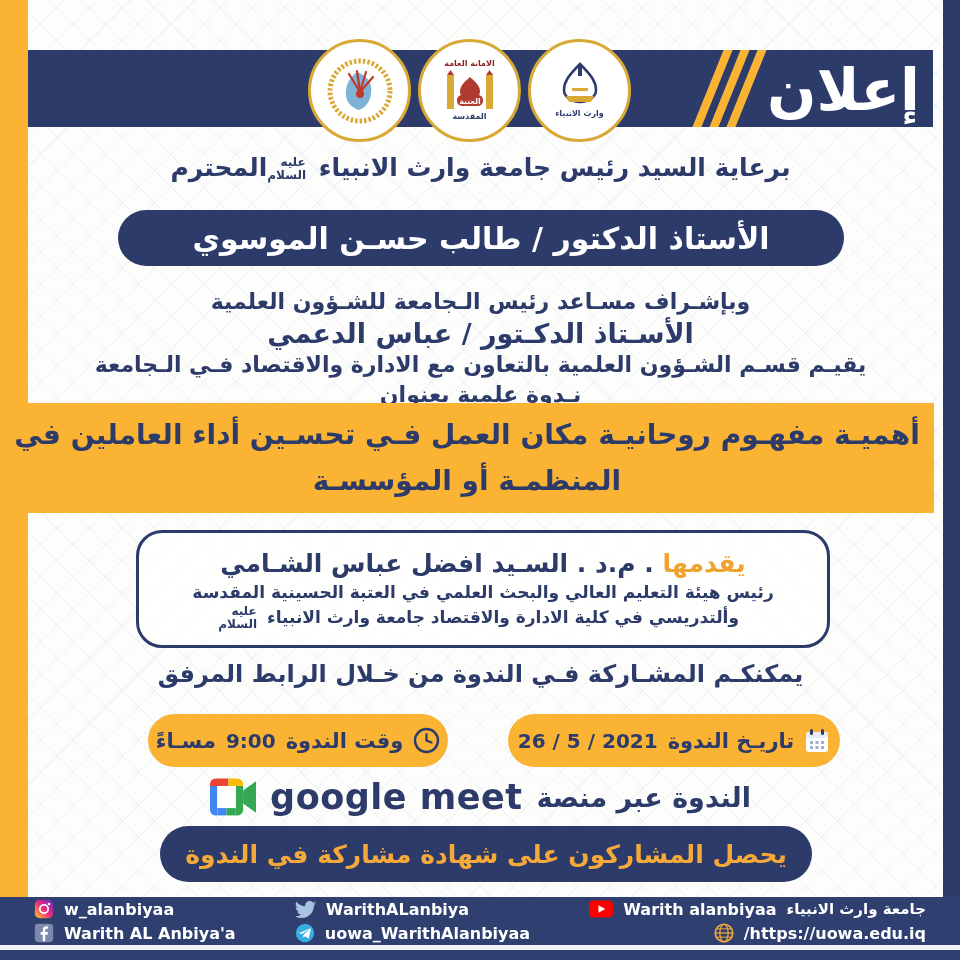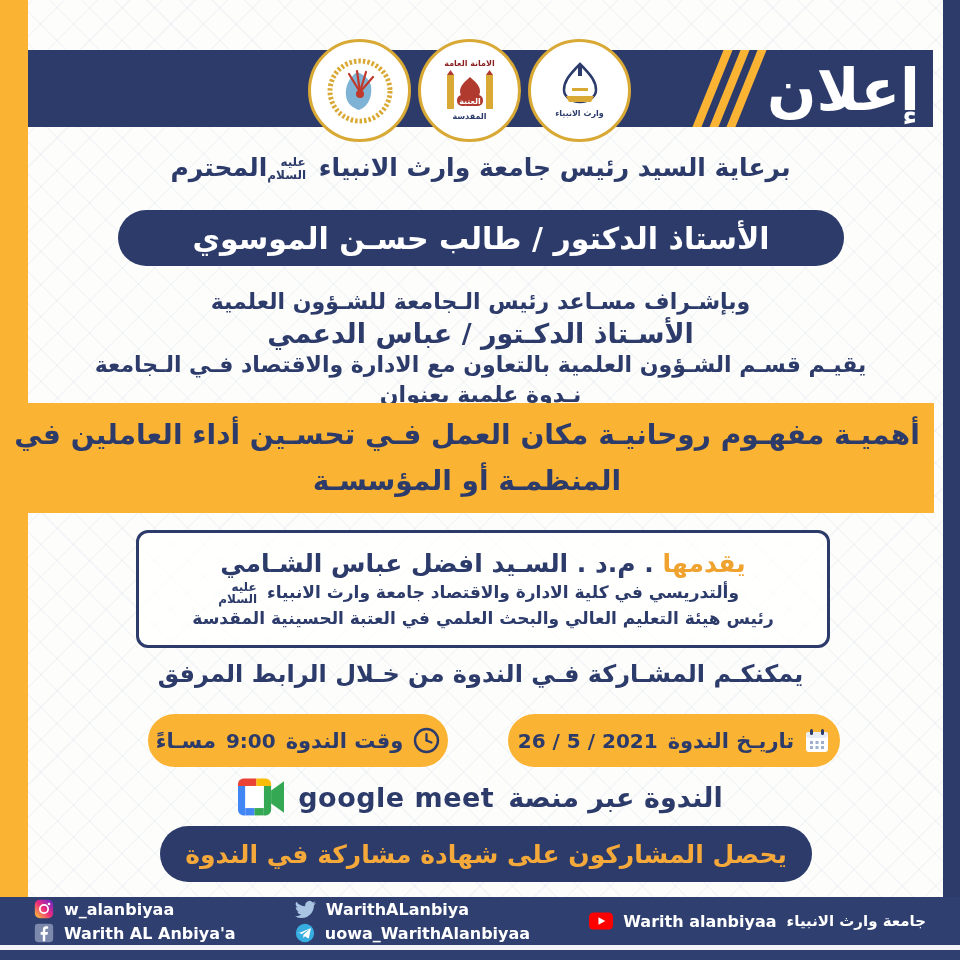--- a/index.html
+++ b/index.html
@@ -58,21 +58,21 @@
   .sub-line2{font-size:27px;line-height:1.25;}
   .sub-line3{font-size:22px;line-height:1.4;}
   .sub-line4{font-size:22px;line-height:1.3;}
   .title-banner{
     position:absolute;top:403px;left:0;width:934px;height:110px;background:#fbb334;
     display:flex;flex-direction:column;align-items:center;justify-content:center;
     color:#2c3b6a;font-weight:bold;font-size:28px;line-height:1.65;text-align:center;
   }
   .presenter-box{
     position:absolute;top:530px;left:136px;width:688px;height:112px;
-    border:3px solid #2c3b6a;border-radius:12px;background:rgba(255,255,255,0.75);
+    border:3px solid #2c3b6a;border-radius:26px;background:rgba(255,255,255,0.75);
     display:flex;flex-direction:column;align-items:center;justify-content:center;
     text-align:center;color:#2c3b6a;font-weight:bold;
   }
   .presenter-line1{font-size:25px;line-height:1.3;}
   .presenter-label{color:#f0a22e;}
   .presenter-role{font-size:17px;line-height:1.45;}
   .participation{
     position:absolute;top:660px;left:28px;right:27px;text-align:center;
     font-size:24px;font-weight:bold;color:#2c3b6a;
   }
@@ -83,21 +83,21 @@
     color:#2c3b6a;font-weight:bold;font-size:21px;direction:rtl;
   }
   .pill-date{left:508px;width:332px;}
   .pill-time{left:148px;width:300px;}
   .pill .num{direction:ltr;unicode-bidi:embed;font-size:20px;}
   .meet-row{
     position:absolute;top:772px;left:28px;right:27px;height:50px;
     display:flex;align-items:center;justify-content:center;gap:14px;
     color:#2c3b6a;font-weight:bold;font-size:27px;direction:rtl;
   }
-  .meet-en{direction:ltr;unicode-bidi:embed;font-size:27px;letter-spacing:0.5px;}
+  .meet-en{direction:ltr;unicode-bidi:embed;font-size:35px;letter-spacing:0.5px;}
   .cert-pill{
     position:absolute;top:826px;left:160px;width:652px;height:56px;
     background:#2c3b6a;border-radius:29px;
     display:flex;align-items:center;justify-content:center;
     color:#f5a93b;font-weight:bold;font-size:25px;
   }
   
   .footer{
     position:absolute;top:897px;left:0;width:960px;height:48px;background:#2e3f70;
     display:flex;align-items:center;justify-content:space-between;
@@ -189,25 +189,25 @@
 
   <div class="title-banner">
     <div>أهميـة مفهـوم روحانيـة مكان العمل فـي تحسـين أداء العاملين في</div>
     <div>المنظمـة أو المؤسسـة</div>
   </div>
 
   <div class="presenter-box">
     <div class="presenter-line1">
       <span class="presenter-label">يقدمها</span><span> . م.د . السـيد افضل عباس الشـامي</span>
     </div>
+    <div class="presenter-role">رئيس هيئة التعليم العالي والبحث العلمي في العتبة الحسينية المقدسة</div>
     <div class="presenter-role">
       <span>وألتدريسي في كلية الادارة والاقتصاد جامعة وارث الانبياء</span>
       <span class="honorific">عليه السلام</span>
     </div>
-    <div class="presenter-role">رئيس هيئة التعليم العالي والبحث العلمي في العتبة الحسينية المقدسة</div>
   </div>
 
   <div class="participation">يمكنكـم المشـاركة فـي الندوة من خـلال الرابط المرفق</div>
 
   <div class="pill pill-date">
     <span class="icon-badge">
       <svg width="26" height="26" viewBox="0 0 26 26">
         <rect x="2" y="4" width="22" height="20" rx="3" fill="#ffffff"></rect>
         <rect x="2" y="4" width="22" height="6" rx="3" fill="#e8edf5"></rect>
         <rect x="6" y="1" width="3" height="6" rx="1.5" fill="#2c3b6a"></rect>
@@ -314,18 +314,30 @@
       <div class="f-item">
         <span class="ar">جامعة وارث الانبياء</span>
         <span style="direction:ltr;unicode-bidi:embed">Warith alanbiyaa</span>
         <span class="icon-badge">
           <svg width="24" height="18" viewBox="0 0 28 20">
             <rect x="0" y="0" width="28" height="20" rx="5" fill="#ff0000"></rect>
             <polygon points="11,5.5 19,10 11,14.5" fill="#ffffff"></polygon>
           </svg>
         </span>
       </div>
+      <div class="f-item">
+        <span style="direction:ltr;unicode-bidi:embed">/https://uowa.edu.iq</span>
+        <span class="icon-badge">
+          <svg width="20" height="20" viewBox="0 0 24 24">
+            <circle cx="12" cy="12" r="10.5" fill="#2e3f70" stroke="#f5a93b" stroke-width="2"></circle>
+            <ellipse cx="12" cy="12" rx="5" ry="10.5" fill="none" stroke="#f5a93b" stroke-width="1.5"></ellipse>
+            <line x1="1.5" y1="12" x2="22.5" y2="12" stroke="#f5a93b" stroke-width="1.5"></line>
+            <line x1="3" y1="7" x2="21" y2="7" stroke="#f5a93b" stroke-width="1.2"></line>
+            <line x1="3" y1="17" x2="21" y2="17" stroke="#f5a93b" stroke-width="1.2"></line>
+          </svg>
+        </span>
+      </div>
     </div>
   </div>
   <div class="footer-bottom-line"></div>
   <div class="footer-bottom"></div>
 
 </div>
 
 </body></html>

